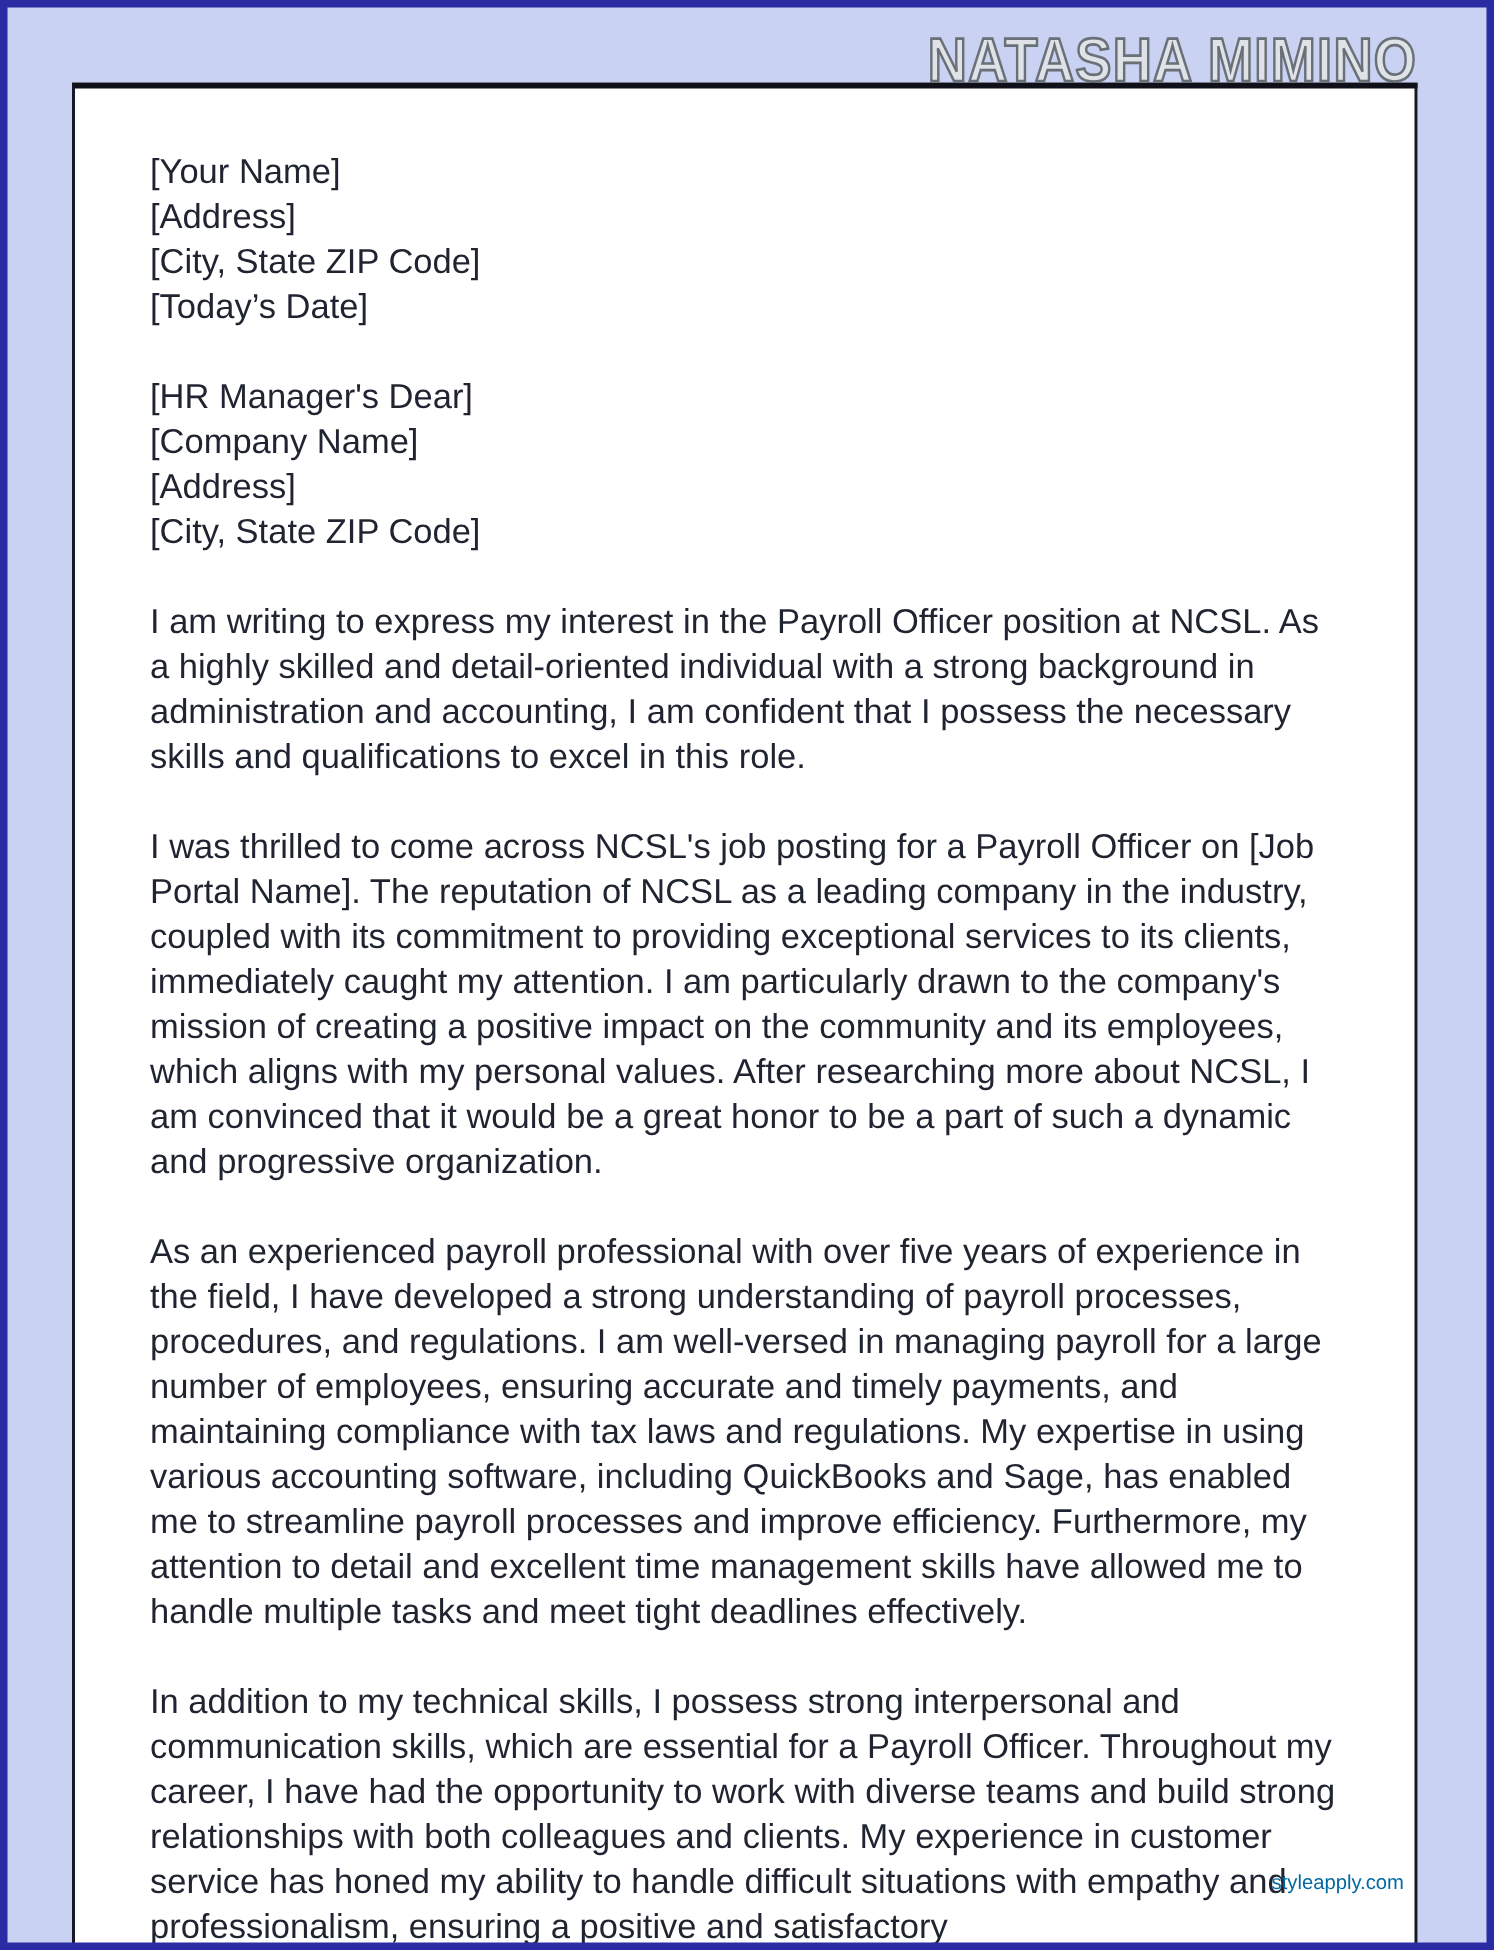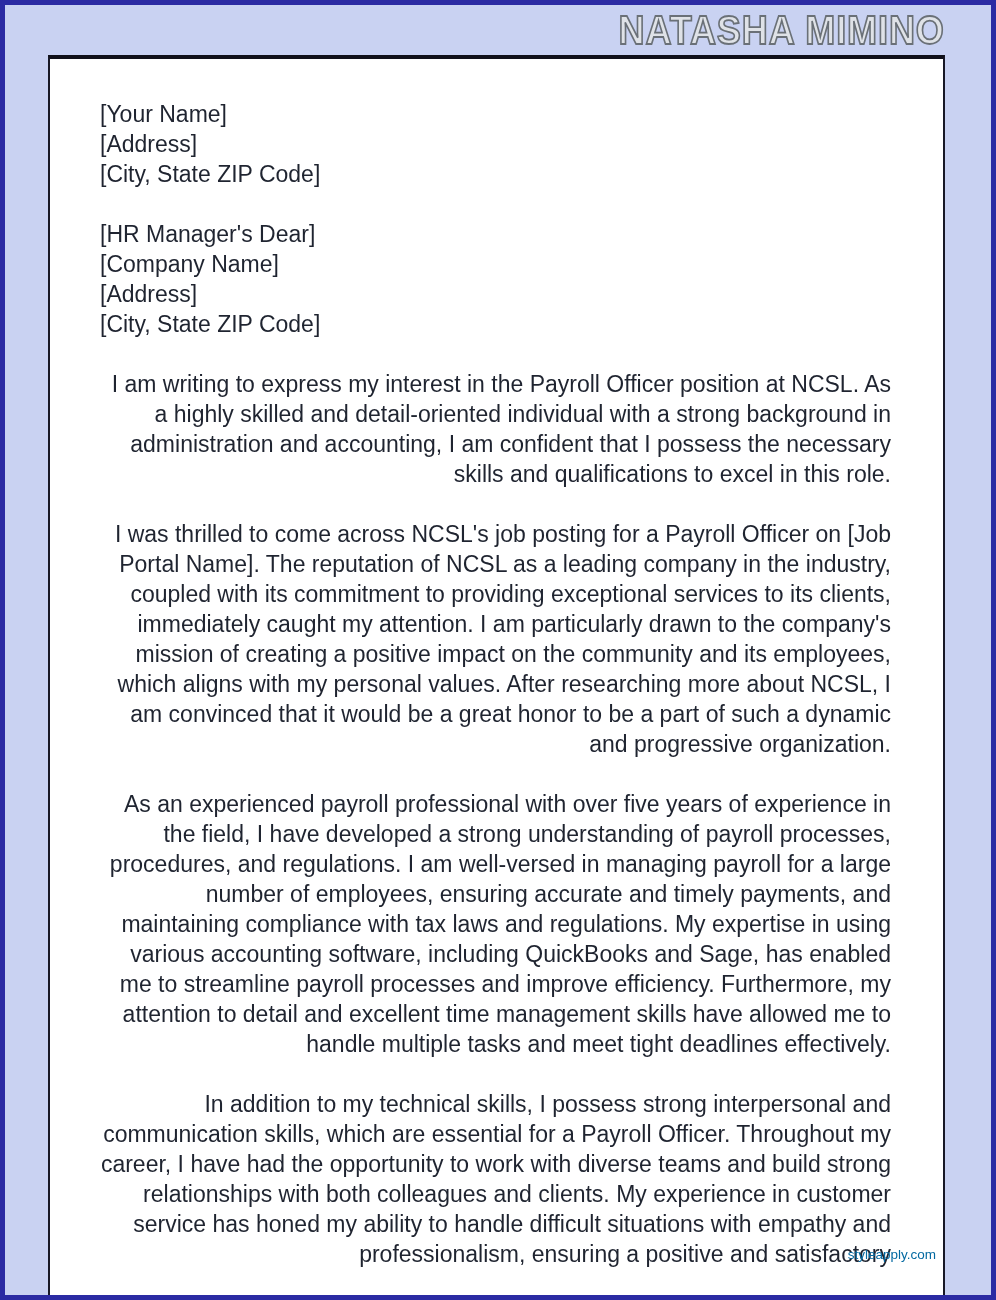--- a/index.html
+++ b/index.html
@@ -13,21 +13,21 @@
   }
   .outer-frame {
     position: absolute;
     inset: 0;
     border: 5px solid #2b2ba3;
     pointer-events: none;
     z-index: 5;
   }
   .header {
     position: absolute;
-    top: 6px;
+    top: 16px;
     left: 48px;
     right: 51px;
     height: 49px;
     display: flex;
     justify-content: flex-end;
     align-items: center;
   }
   .author-name {
     margin: 0;
     font-size: 41px;
@@ -55,21 +55,21 @@
   }
   .letter-body {
     padding: 40px 52px 0 50px;
     color: #1f2430;
     font-size: 23px;
     line-height: 30px;
   }
   .block { margin: 0 0 30px 0; }
   .block div { white-space: nowrap; }
   .salutation { margin: 0 0 30px 0; }
-  .paragraph { margin: 0 0 30px 0; text-align: right; }
+  .paragraph { margin: 0 0 30px 0; text-align: left; }
   .watermark {
     position: absolute;
     top: 1247px;
     right: 60px;
     font-size: 13.5px;
     color: #0369a1;
     z-index: 6;
     background: transparent;
   }
 </style>
@@ -84,20 +84,21 @@
     <h1 class="author-name">NATASHA MIMINO</h1>
   </div>
 
   <main class="paper">
     <div class="letter-body">
 
       <div class="block">
         <div>[Your Name]</div>
         <div>[Address]</div>
         <div>[City, State ZIP Code]</div>
+        <div>[Today’s Date]</div>
       </div>
 
       <div class="block">
         <div>[HR Manager's Dear]</div>
         <div>[Company Name]</div>
         <div>[Address]</div>
         <div>[City, State ZIP Code]</div>
       </div>
 
 

